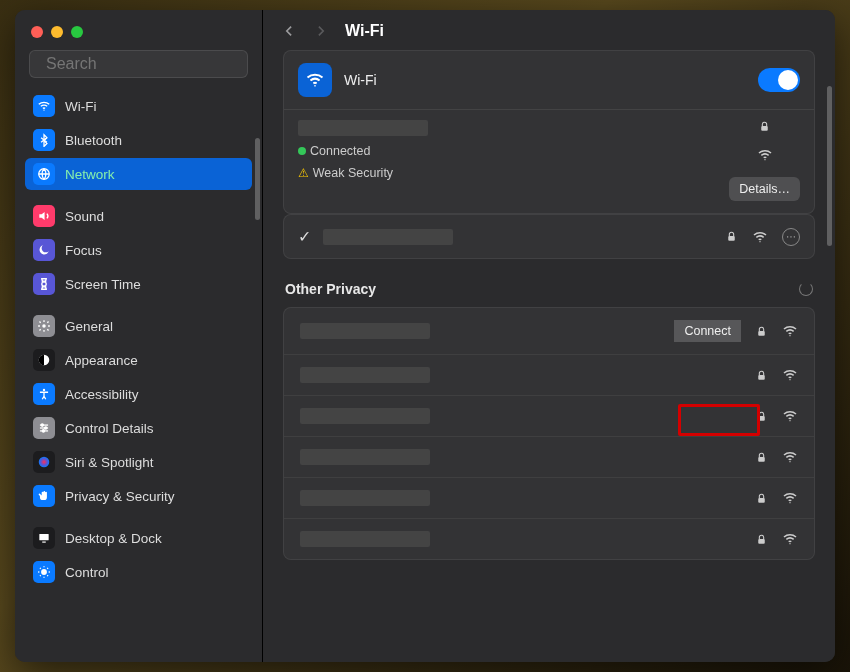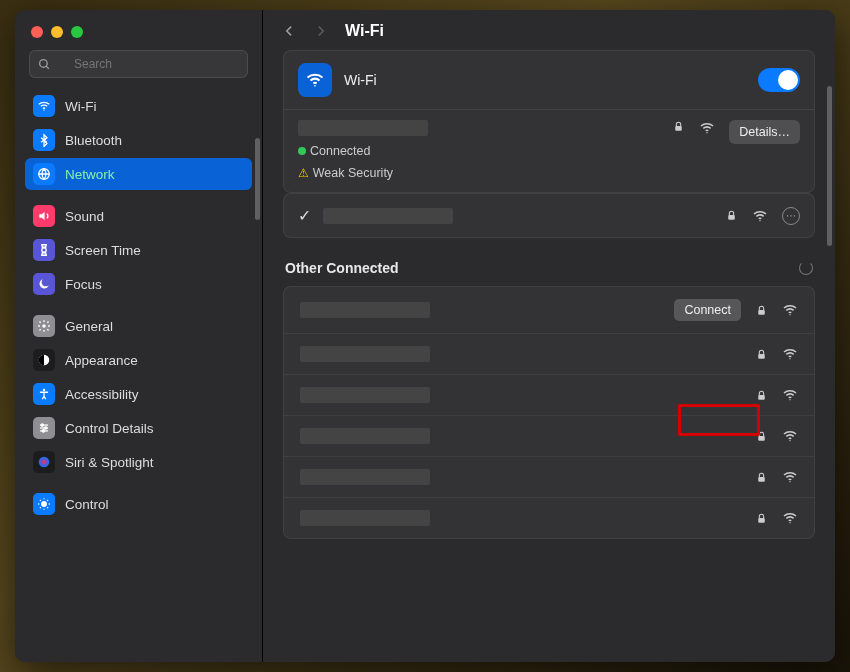--- a/index.html
+++ b/index.html
@@ -4,21 +4,21 @@
 <style>
   * { margin: 0; padding: 0; box-sizing: border-box; font-family: -apple-system, "Helvetica Neue", Arial, sans-serif; }
   body { width: 850px; height: 672px; background: linear-gradient(135deg,#3a2f12,#5a4a1e 40%,#1a1408); overflow: hidden; }
   .window { position:absolute; left:15px; top:10px; width:820px; height:652px; background:#2a2a2c; border-radius:10px; box-shadow:0 10px 40px rgba(0,0,0,.6); display:flex; overflow:hidden; }
   .sidebar { width:248px; background:rgba(44,44,46,.85); border-right:1px solid #000; display:flex; flex-direction:column; position:relative; }
   .traffic { display:flex; gap:8px; padding:16px 16px 12px; }
   .dot { width:12px; height:12px; border-radius:50%; }
   .red{background:#ff5f57;} .yellow{background:#febc2e;} .green{background:#28c840;}
   .search-wrap{ padding:0 14px 8px; }
   .search{ display:flex; align-items:center; background:rgba(255,255,255,.06); border:1px solid rgba(255,255,255,.1); border-radius:6px; padding:4px 8px; height:28px;}
-  .search input{ background:transparent; border:none; color:#bbb; font-size:12px; outline:none; flex:1; margin-left:23px;}
+  .search input{ background:transparent; border:none; color:#bbb; font-size:16px; outline:none; flex:1; margin-left:8px;}
   .sb-scroll{ overflow:auto; flex:1; padding:4px 10px 0 10px;}
   .sb-scrollbar{ position:absolute; right:2px; top:128px; width:5px; height:82px; background:rgba(255,255,255,.25); border-radius:3px;}
   .sb-item{ display:flex; align-items:center; gap:10px; padding:5px 8px; border-radius:6px; color:#ddd; font-size:13.5px; margin-bottom:2px; cursor:pointer;}
   .sb-item.selected{ background:#0a63d6; color:#86efac;}
   .sb-ic{ width:22px; height:22px; border-radius:5px; display:flex; align-items:center; justify-content:center; flex-shrink:0;}
   .sb-ic svg{ width:14px; height:14px; }
   .gap8{height:8px;}
   .content{ flex:1; background:#2b2b2d; display:flex; flex-direction:column; position:relative;}
   .c-scrollbar{ position:absolute; right:3px; top:76px; width:5px; height:160px; background:rgba(255,255,255,.25); border-radius:3px;}
   .topbar{ display:flex; align-items:center; gap:18px; padding:12px 20px 10px;}
@@ -33,23 +33,23 @@
   .toggle{ width:42px; height:24px; background:#0a7aff; border-radius:12px; position:relative; cursor:pointer;}
   .toggle .knob{ position:absolute; right:2px; top:2px; width:20px; height:20px; background:#fff; border-radius:50%;}
   .divider{ height:1px; background:rgba(255,255,255,.08);}
   .cur-net{ padding:10px 14px 12px; display:flex; align-items:flex-start; gap:12px;}
   .redacted{ background:#444; height:16px; border-radius:2px;}
   .cur-left{ flex:1; }
   .status-row{ display:flex; align-items:center; gap:4px; color:#ccc; font-size:12.5px; margin-top:8px;}
   .status-row.warn{ color:#ccc; }
   .dot-g{ width:8px;height:8px;border-radius:50%;background:#34c759;}
   .tri-y{ color:#ffcc00; font-size:12px;}
-  .right-ic{ display:flex; gap:14px; color:#ccc;}
+  .right-ic{ display:flex; align-items:center; gap:14px; color:#ccc;flex-direction:column;}
   .details-btn{ background:rgba(255,255,255,.14); color:#eee; border:none; padding:5px 10px; border-radius:6px; font-size:12.5px; cursor:pointer;}
-  .connect-btn{ background:rgba(255,255,255,.18); color:#eee; border:none; padding:4px 10px; border-radius:5px; font-size:12.5px; cursor:pointer;}
+  .connect-btn{ background:rgba(255,255,255,.18); color:#eee; border:none; padding:4px 10px; border-radius:0; font-size:12.5px; cursor:pointer;}
   .section-h{ color:#e8e8e8; font-weight:600; font-size:14px; margin:22px 2px 10px; display:flex; align-items:center; justify-content:space-between;}
   .known-row{ display:flex; align-items:center; padding:12px 14px; gap:12px;}
   .check{ color:#ddd; }
   .row-icons{ margin-left:auto; display:flex; align-items:center; gap:14px; color:#ccc;}
   .circ-more{ width:18px;height:18px;border:1px solid #888;border-radius:50%;display:flex;align-items:center;justify-content:center;font-size:10px;color:#aaa;cursor:pointer;}
   .other-list{ }
   .other-row{ display:flex; align-items:center; padding:12px 16px; gap:12px;}
   .other-row + .other-row{ border-top:1px solid rgba(255,255,255,.06);}
   .highlight-box{ position:absolute; border:3px solid #d40000; pointer-events:none; border-radius:2px;}
   .spinner{ width:14px;height:14px; border:1.5px solid #777; border-top-color:transparent; border-radius:50%;}
@@ -110,32 +110,32 @@
             <svg viewBox="0 0 24 24" fill="none" stroke="#fff" stroke-width="2.2">
               <path d="M4 9v6h4l5 4V5L8 9H4z" fill="#fff" stroke="none"></path>
               <path d="M17 8a6 6 0 0 1 0 8"></path>
             </svg>
           </div>
           <span>Sound</span>
         </div>
         <div class="sb-item">
           <div class="sb-ic" style="background: rgb(88, 86, 214);">
             <svg viewBox="0 0 24 24" fill="none" stroke="#fff" stroke-width="2.2">
+              <path d="M20 14A8 8 0 1 1 10 4a6 6 0 0 0 10 10z" fill="#fff" stroke="none"></path>
+            </svg>
+          </div>
+          <span>Focus</span>
+        </div>
+        <div class="sb-item">
+          <div class="sb-ic" style="background: rgb(88, 86, 214);">
+            <svg viewBox="0 0 24 24" fill="none" stroke="#fff" stroke-width="2.2">
               <path d="M7 3h10M7 21h10M8 3c0 5 8 5 8 9s-8 4-8 9M16 3c0 5-8 5-8 9s8 4 8 9" fill="#fff" stroke="#fff"></path>
             </svg>
           </div>
           <span>Screen Time</span>
-        </div>
-        <div class="sb-item">
-          <div class="sb-ic" style="background: rgb(88, 86, 214);">
-            <svg viewBox="0 0 24 24" fill="none" stroke="#fff" stroke-width="2.2">
-              <path d="M20 14A8 8 0 1 1 10 4a6 6 0 0 0 10 10z" fill="#fff" stroke="none"></path>
-            </svg>
-          </div>
-          <span>Focus</span>
         </div>
         <div class="gap8"></div>
         <div class="sb-item">
           <div class="sb-ic" style="background: rgb(142, 142, 147);">
             <svg viewBox="0 0 24 24" fill="none" stroke="#fff" stroke-width="2.2">
               <circle cx="12" cy="12" r="3" fill="#fff" stroke="none"></circle>
               <path d="M12 2v3M12 19v3M4.2 4.2l2.1 2.1M17.7 17.7l2.1 2.1M2 12h3M19 12h3M4.2 19.8l2.1-2.1M17.7 6.3l2.1-2.1"></path>
             </svg>
           </div>
           <span>General</span>
@@ -179,21 +179,38 @@
                 <radialGradient id="g">
                   <stop offset="0%" stop-color="#ff2d55"></stop>
                   <stop offset="60%" stop-color="#5856d6"></stop>
                   <stop offset="100%" stop-color="#0a7aff"></stop>
                 </radialGradient>
               </defs>
             </svg>
           </div>
           <span>Siri &amp; Spotlight</span>
         </div>
+        <div class="sb-item">
+          <div class="sb-ic" style="background: rgb(10, 122, 255);">
+            <svg viewBox="0 0 24 24" fill="none" stroke="#fff" stroke-width="2.2">
+              <path d="M8 12V6a1.5 1.5 0 0 1 3 0v5V5a1.5 1.5 0 0 1 3 0v6V6a1.5 1.5 0 0 1 3 0v8a5 5 0 0 1-5 5h-2a5 5 0 0 1-5-5v-2l-2-2a1.5 1.5 0 0 1 2-2l3 3" fill="#fff" stroke="none"></path>
+            </svg>
+          </div>
+          <span>Privacy &amp; Security</span>
+        </div>
         <div class="gap8"></div>
+        <div class="sb-item">
+          <div class="sb-ic" style="background: rgb(28, 28, 30);">
+            <svg viewBox="0 0 24 24" fill="none" stroke="#fff" stroke-width="2.2">
+              <rect x="4" y="5" width="16" height="11" rx="1" fill="#fff" stroke="none"></rect>
+              <rect x="9" y="18" width="6" height="2" fill="#fff" stroke="none"></rect>
+            </svg>
+          </div>
+          <span>Desktop &amp; Dock</span>
+        </div>
         <div class="sb-item">
           <div class="sb-ic" style="background: rgb(10, 122, 255);">
             <svg viewBox="0 0 24 24" fill="none" stroke="#fff" stroke-width="2.2">
               <circle cx="12" cy="12" r="5" fill="#fff" stroke="none"></circle>
               <path d="M12 2v2M12 20v2M2 12h2M20 12h2M5 5l1.5 1.5M17.5 17.5L19 19M5 19l1.5-1.5M17.5 6.5L19 5"></path>
             </svg>
           </div>
           <span>Control</span>
         </div>
       </div>
@@ -282,21 +299,21 @@
                   <path d="M10 16a4 4 0 0 1 4 0"></path>
                   <circle cx="12" cy="19" r="1" fill="#ccc" stroke="none"></circle>
                 </svg>
               </span>
             <span class="circ-more">⋯</span>
           </div>
         </div>
       </div>
 
       <div class="section-h">
-        <span>Other Connected</span>
+        <span>Other Privacy</span>
         <span class="spinner"></span>
       </div>
       <div class="card other-list" id="other-list">
           <div class="other-row">
             <div class="redacted" style="width: 130px;"></div>
             <div class="row-icons">
               <button class="connect-btn">Connect</button>
               <span>
                 <svg width="13" height="13" viewBox="0 0 24 24" fill="#ccc">
                   <rect x="6" y="11" width="12" height="9" rx="2"></rect>

